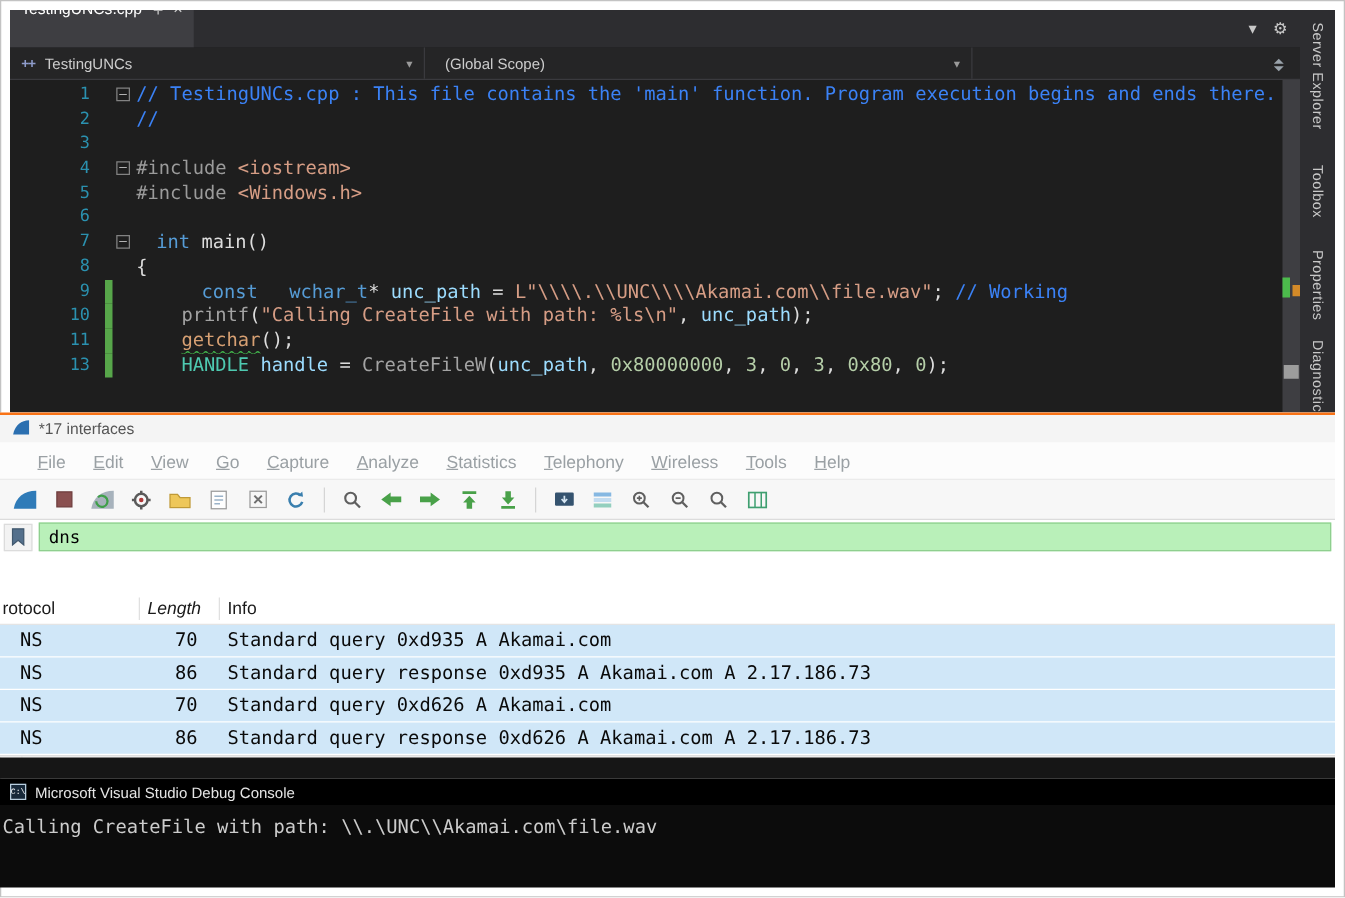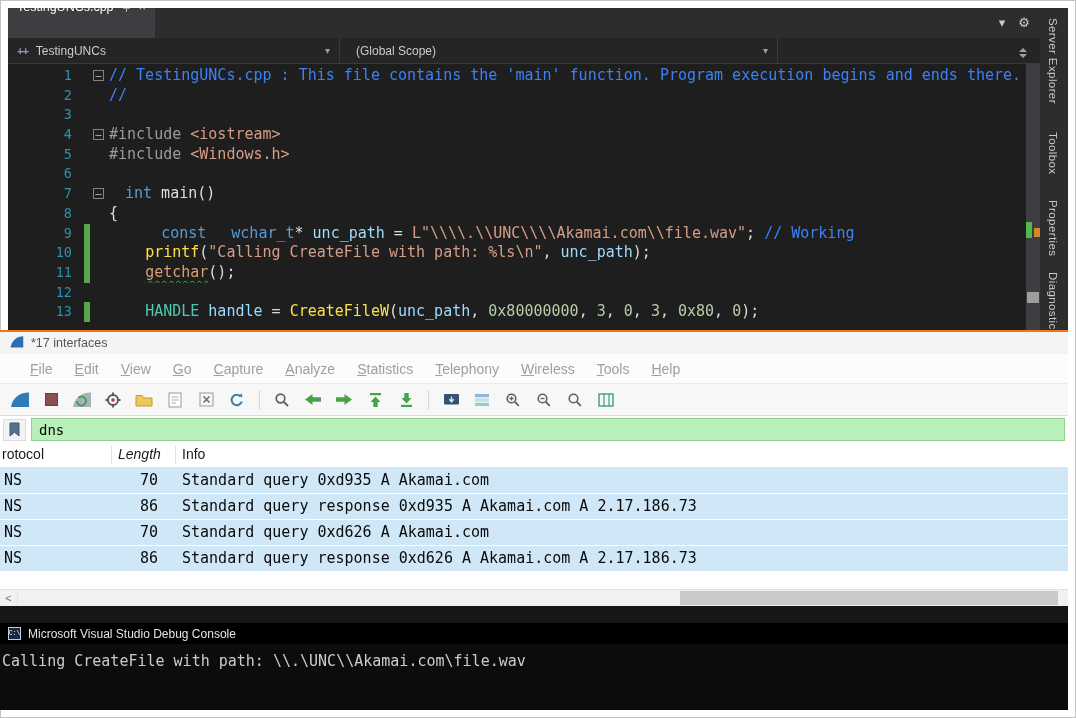--- a/index.html
+++ b/index.html
@@ -33,48 +33,48 @@
   .changebar.on{background:#57a64a;}
   .foldcol{width:19px;flex:none;position:relative;}
   .foldbox{position:absolute;left:3px;top:4px;width:11px;height:11px;border:1px solid #828282;color:#c8c8c8;font-size:10px;line-height:9px;text-align:center;background:#1e1e1e;cursor:pointer;}
   .codetext{flex:1;overflow:hidden;}
   .tok.plain{color:#dcdcdc;}
   .tok.comment{color:#3b82f6;}
   .tok.keyword{color:#569cd6;margin-left:16px;}
   .tok.string{color:#d69d85;}
   .tok.preproc{color:#9b9b9b;}
   .tok.var{color:#9cdcfe;}
-  .tok.func{color:#fde047;}
+  .tok.func{color:#a3a3a3;}
   .tok.type{color:#4ec9b0;}
   .tok.num{color:#b5cea8;}
   .tok.funcsq{color:#d7a073;text-decoration:underline wavy #3fae49;text-decoration-thickness:1px;text-underline-offset:3px;}
   .vs-scrollbar{position:absolute;top:0;right:0;width:14px;height:100%;background:#3e3e42;cursor:pointer;}
   .vs-scroll-thumb{position:absolute;left:1px;right:1px;top:228px;height:11px;background:#9d9d9d;}
   .mark-green{position:absolute;left:0;top:158px;width:6px;height:16px;background:#4cbb4c;}
   .mark-orange{position:absolute;right:0;top:164px;width:6px;height:9px;background:#d38a28;}
 
   
   .ws-window{position:absolute;left:0;top:330px;width:1068px;height:276px;background:#ffffff;border-top:2px solid #f97316;display:flex;flex-direction:column;overflow:hidden;}
   .ws-title{height:22px;flex:none;display:flex;align-items:center;gap:7px;padding-left:9px;background:#f4f4f4;font-size:12.5px;color:#555;}
   .ws-menubar{height:29px;flex:none;display:flex;align-items:center;padding-left:19px;background:#fcfcfc;color:#9aa0a4;font-size:14px;}
   .menu-item{padding:0 11px;cursor:pointer;}
   .ws-toolbar{height:33px;flex:none;display:flex;align-items:center;gap:7px;padding-left:8px;background:#f7f7f7;border-top:1px solid #ebebeb;border-bottom:1px solid #dcdcdc;}
   .tb-btn{width:24px;height:24px;display:flex;align-items:center;justify-content:center;cursor:pointer;}
   .tb-sep{width:1px;height:20px;background:#d5d5d5;margin:0 3px;}
   .ws-filterbar{height:27px;flex:none;display:flex;align-items:center;gap:5px;padding:0 3px;background:#ffffff;}
   .bookmark-btn{width:23px;height:22px;display:flex;align-items:center;justify-content:center;border:1px solid #dcdcdc;background:#f3f3f3;cursor:pointer;}
   .filter-field{flex:1;height:23px;background:#b9f0b9;border:1px solid #8fcf8f;display:flex;align-items:center;padding-left:7px;font-family:"DejaVu Sans Mono","Liberation Mono",monospace;font-size:14px;color:#000;cursor:text;}
-  .ws-colheads{height:25px;flex:none;position:relative;background:#fff;border-bottom:1px solid #e4e4e4;font-size:14px;color:#1a1a1a;}
+  .ws-colheads{height:25px;flex:none;position:relative;background:#fff;border-bottom:1px solid #e4e4e4;font-size:14px;color:#1a1a1a;margin-top:32px;}
   .col-proto{position:absolute;left:2px;top:3px;cursor:pointer;}
   .col-len{position:absolute;left:118px;top:3px;cursor:pointer;font-style:italic;}
   .col-info{position:absolute;left:182px;top:3px;cursor:pointer;}
   .col-sep{position:absolute;top:3px;bottom:3px;width:1px;background:#e0e0e0;}
   .ws-packets{flex:none;font-family:"DejaVu Sans Mono","Liberation Mono",monospace;font-size:15px;color:#0a0a0a;}
   .pkt-row{display:grid;grid-template-columns:112px 46px 24px 1fr;height:25px;line-height:25px;background:#d0e7f8;margin-bottom:1px;overflow:hidden;cursor:pointer;}
-  .pk-proto{padding-left:4px;}
+  .pk-proto{padding-left:16px;}
   .pk-len{text-align:right;}
   .ws-spacer{flex:1;background:#fff;}
   .ws-hscroll{height:17px;flex:none;display:flex;background:#f1f1f1;border-top:1px solid #e0e0e0;}
   .hs-btn{width:18px;flex:none;display:flex;align-items:center;justify-content:center;color:#777;font-size:11px;border-right:1px solid #e3e3e3;cursor:pointer;}
   .hs-track{flex:1;position:relative;}
   .hs-thumb{position:absolute;top:1px;bottom:1px;left:63%;width:36%;background:#c9c9c9;cursor:pointer;}
 
   
   .gap-strip{position:absolute;left:0;top:606px;width:1068px;height:17px;background:#161616;}
 
@@ -134,21 +134,20 @@
             <div class="code-line"><span class="ln">2</span><span class="changebar"></span><span class="foldcol"></span><span class="codetext"><span class="tok comment">//</span></span></div>
             <div class="code-line"><span class="ln">3</span><span class="changebar"></span><span class="foldcol"></span><span class="codetext"></span></div>
             <div class="code-line"><span class="ln">4</span><span class="changebar"></span><span class="foldcol"><span class="foldbox">–</span></span><span class="codetext"><span class="tok preproc">#include</span><span class="tok plain"> </span><span class="tok string">&lt;iostream&gt;</span></span></div>
             <div class="code-line"><span class="ln">5</span><span class="changebar"></span><span class="foldcol"></span><span class="codetext"><span class="tok preproc">#include</span><span class="tok plain"> </span><span class="tok string">&lt;Windows.h&gt;</span></span></div>
             <div class="code-line"><span class="ln">6</span><span class="changebar"></span><span class="foldcol"></span><span class="codetext"></span></div>
             <div class="code-line"><span class="ln">7</span><span class="changebar"></span><span class="foldcol"><span class="foldbox">–</span></span><span class="codetext"><span class="tok keyword">int</span><span class="tok plain"> main()</span></span></div>
             <div class="code-line"><span class="ln">8</span><span class="changebar"></span><span class="foldcol"></span><span class="codetext"><span class="tok plain">{</span></span></div>
             <div class="code-line"><span class="ln">9</span><span class="changebar on"></span><span class="foldcol"></span><span class="codetext"><span class="tok plain">    </span><span class="tok keyword">const</span><span class="tok plain"> </span><span class="tok keyword">wchar_t</span><span class="tok plain">* </span><span class="tok var">unc_path</span><span class="tok plain"> = </span><span class="tok string">L"\\\\.\\UNC\\\\Akamai.com\\file.wav"</span><span class="tok plain">; </span><span class="tok comment">// Working</span></span></div>
             <div class="code-line"><span class="ln">10</span><span class="changebar on"></span><span class="foldcol"></span><span class="codetext"><span class="tok plain">    </span><span class="tok func">printf</span><span class="tok plain">(</span><span class="tok string">"Calling CreateFile with path: %ls\n"</span><span class="tok plain">, </span><span class="tok var">unc_path</span><span class="tok plain">);</span></span></div>
             <div class="code-line"><span class="ln">11</span><span class="changebar on"></span><span class="foldcol"></span><span class="codetext"><span class="tok plain">    </span><span class="tok funcsq">getchar</span><span class="tok plain">();</span></span></div>
-            <div class="code-line"><span class="ln">12</span><span class="changebar"></span><span class="foldcol"></span><span class="codetext"></span></div>
             <div class="code-line"><span class="ln">13</span><span class="changebar on"></span><span class="foldcol"></span><span class="codetext"><span class="tok plain">    </span><span class="tok type">HANDLE</span><span class="tok plain"> </span><span class="tok var">handle</span><span class="tok plain"> = </span><span class="tok func">CreateFileW</span><span class="tok plain">(</span><span class="tok var">unc_path</span><span class="tok plain">, </span><span class="tok num">0x80000000</span><span class="tok plain">, </span><span class="tok num">3</span><span class="tok plain">, </span><span class="tok num">0</span><span class="tok plain">, </span><span class="tok num">3</span><span class="tok plain">, </span><span class="tok num">0x80</span><span class="tok plain">, </span><span class="tok num">0</span><span class="tok plain">);</span></span></div>
           </div>
         <div class="vs-scrollbar">
           <span class="mark-green"></span>
           <span class="mark-orange"></span>
           <span class="vs-scroll-thumb"></span>
         </div>
       </div>
     </div>
   </div>

